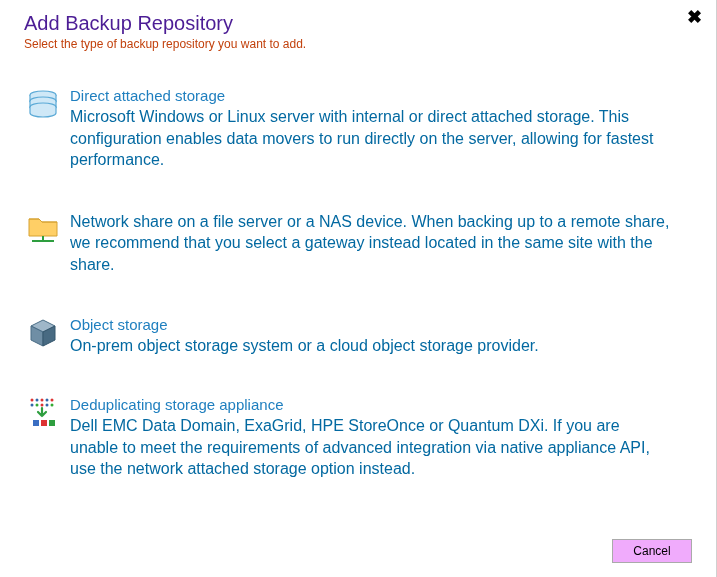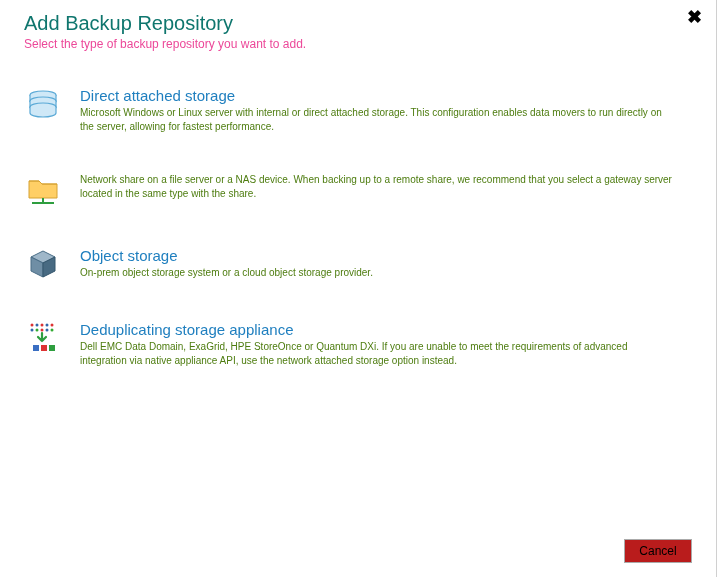--- a/index.html
+++ b/index.html
@@ -10,77 +10,77 @@
       height: 577px;
       position: relative;
       border-right: 1px solid #d0d0d0;
     }
     .header {
       padding: 12px 24px 6px 24px;
     }
     .title {
       font-size: 20px;
       font-weight: 400;
-      color: #0f766e;
+      color: #4c1d95;
     }
     .subtitle {
       font-size: 12px;
-      color: #ec4899;
+      color: #c2410c;
       margin-top: 2px;
     }
     .close-btn {
       position: absolute;
       top: 8px;
       right: 14px;
       font-size: 18px;
       font-weight: bold;
       cursor: pointer;
       color: #000;
       line-height: 1;
     }
     .options {
       padding: 30px 24px 0 24px;
     }
     .option-row {
       display: flex;
       align-items: flex-start;
-      gap: 18px;
+      gap: 8px;
       margin-bottom: 40px;
       cursor: pointer;
     }
     .icon-box {
       width: 38px;
       flex: 0 0 38px;
       display: flex;
       justify-content: center;
     }
     .option-body {
       flex: 1;
       padding-right: 20px;
     }
     .option-title {
       color: #1f7fbf;
       font-size: 15px;
       margin-bottom: 2px;
     }
     .option-desc {
-      font-size: 10px;
-      color: #4d7c0f;
+      font-size: 16px;
+      color: #0369a1;
       line-height: 1.35;
     }
     .footer {
       position: absolute;
       bottom: 14px;
       right: 24px;
     }
     .cancel-btn {
-      width: 68px;
+      width: 80px;
       height: 24px;
       font-size: 12px;
-      background: #b91c1c;
+      background: #f0abfc;
       border: 1px solid #aaa;
       cursor: pointer;
     }
   </style>
 </head>
 <body>
 
 <div class="close-btn">✖</div>
 
 <div class="header">
@@ -110,21 +110,21 @@
   <div class="option-row">
     <div class="icon-box">
       <svg width="34" height="34" viewBox="0 0 34 34">
         <path d="M3 8 h10 l3 3 h15 v14 H3 Z" fill="#ffcf66" stroke="#d6a233" stroke-width="1"></path>
         <path d="M3 8 h10 l3 3 h15" fill="none" stroke="#d6a233" stroke-width="1"></path>
         <line x1="17" y1="25" x2="17" y2="30" stroke="#2e9e3f" stroke-width="2"></line>
         <line x1="6" y1="30" x2="28" y2="30" stroke="#2e9e3f" stroke-width="2"></line>
       </svg>
     </div>
     <div class="option-body">
-      <div class="option-desc">Network share on a file server or a NAS device. When backing up to a remote share, we recommend that you select a gateway server located in the same type with the share.</div>
+      <div class="option-desc">Network share on a file server or a NAS device. When backing up to a remote share, we recommend that you select a gateway instead located in the same site with the share.</div>
     </div>
   </div>
 
   <div class="option-row">
     <div class="icon-box">
       <svg width="34" height="34" viewBox="0 0 34 34">
         <path d="M17 4 L29 10 L17 16 L5 10 Z" fill="#9fb7c9" stroke="#4a6d86" stroke-width="1"></path>
         <path d="M5 10 L17 16 L17 30 L5 24 Z" fill="#6f8ea5" stroke="#4a6d86" stroke-width="1"></path>
         <path d="M29 10 L17 16 L17 30 L29 24 Z" fill="#486a82" stroke="#34566d" stroke-width="1"></path>
       </svg>

